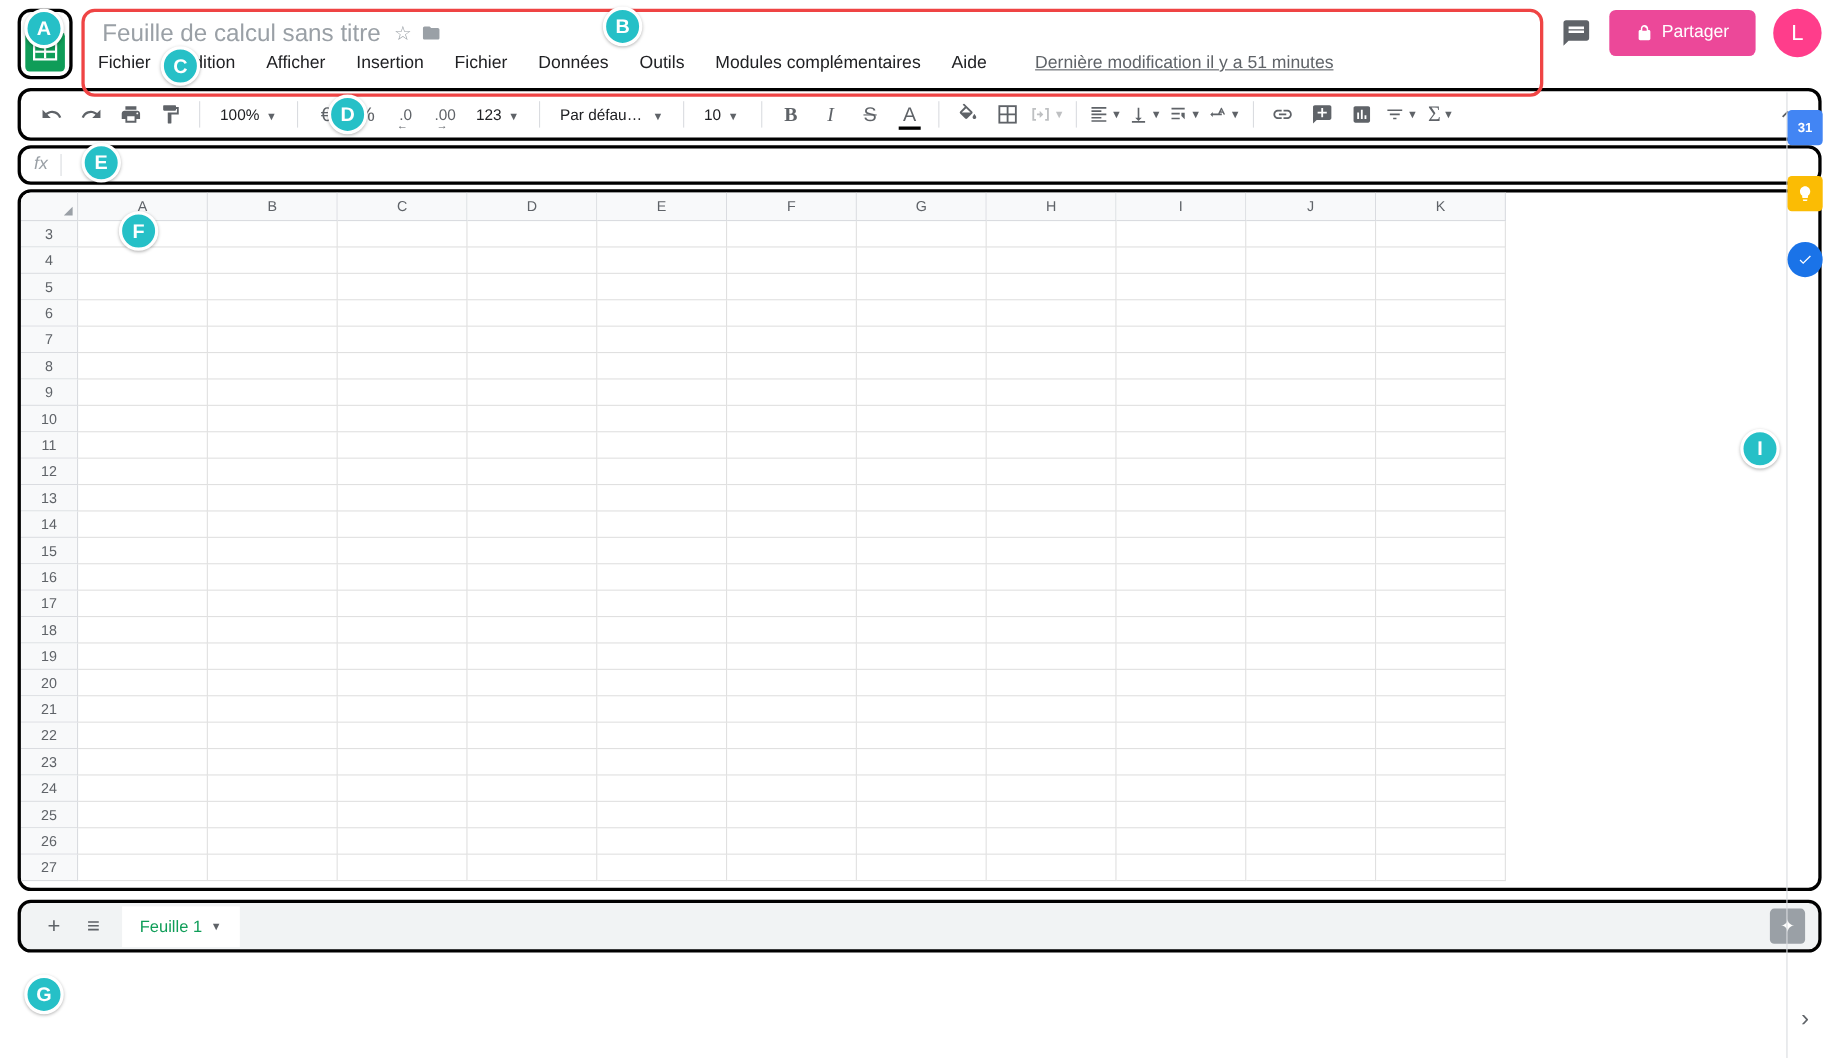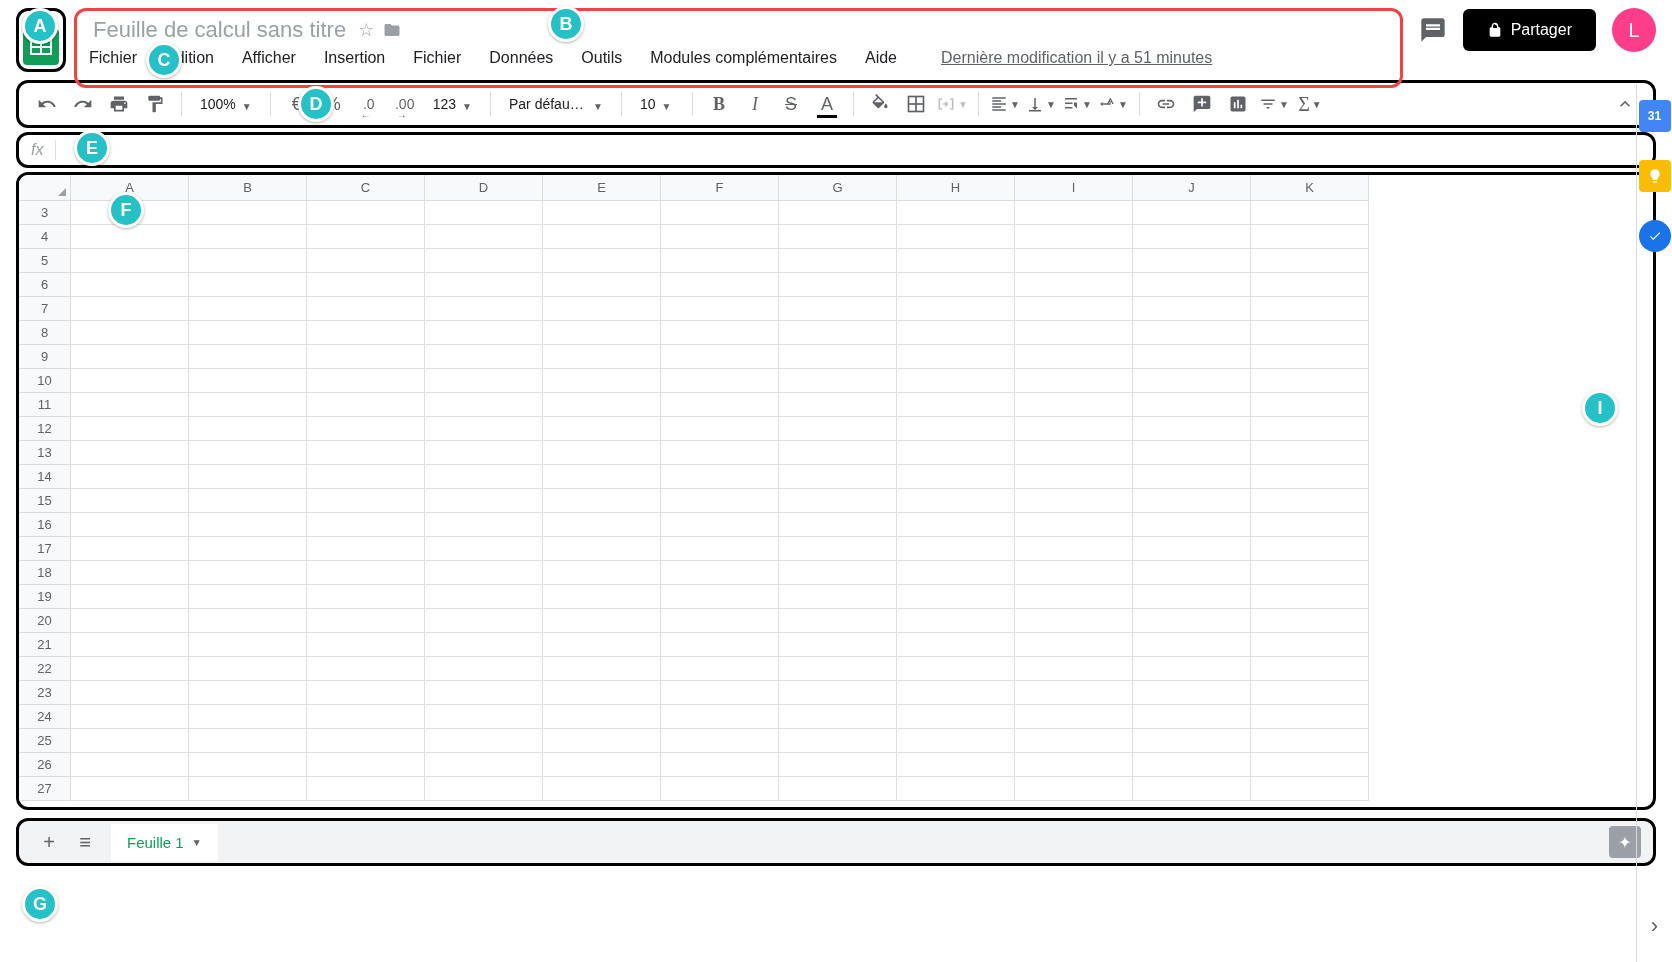--- a/index.html
+++ b/index.html
@@ -15,21 +15,21 @@
 
 .title-area { flex: 1; margin-left: 8px; border: 3px solid #ef4444; border-radius: 12px; height: 80px; padding: 4px 12px; position: relative; }
 .doc-title { font-size: 22px; color: #9aa0a6; padding: 2px 4px; display: inline-block; }
 .star-icon, .folder-icon { color: #9aa0a6; font-size: 18px; margin-left: 8px; cursor:pointer; }
 .menubar { display: flex; gap: 28px; margin-top: 4px; font-size: 16px; }
 .menu-item { cursor: pointer; color: #202124; }
 .last-mod { color: #5f6368; text-decoration: underline; margin-left: 16px; cursor:pointer; }
 
 .header-right { display: flex; align-items: center; gap: 16px; margin-left: 16px; }
 .comment-icon { width: 28px; height: 28px; color: #5f6368; cursor:pointer; }
-.share-btn { background: #000000; color: #fff; border: none; border-radius: 6px; padding: 12px 24px; font-size: 16px; font-weight: 500; display: flex; align-items: center; gap: 8px; cursor:pointer; }
+.share-btn { background: #ec4899; color: #fff; border: none; border-radius: 6px; padding: 12px 24px; font-size: 16px; font-weight: 500; display: flex; align-items: center; gap: 8px; cursor:pointer; }
 .avatar { width: 44px; height: 44px; border-radius: 50%; background: #ff3d8b; color: #fff; display: flex; align-items: center; justify-content: center; font-size: 20px; cursor:pointer; }
 
 
 .toolbar-wrap { margin: 4px 16px 0 16px; border: 3px solid #000; border-radius: 12px; padding: 6px 12px; display: flex; align-items: center; gap: 4px; height: 48px; }
 .tbtn { background: none; border: none; width: 32px; height: 32px; display:flex; align-items:center; justify-content:center; cursor:pointer; color:#5f6368; font-size:18px; }
 .tsep { width: 1px; height: 24px; background: #dadce0; margin: 0 6px; }
 .zoom-sel, .font-sel, .size-sel { border: none; background: none; cursor: pointer; font-size: 14px; color:#202124; padding: 4px 8px; display:flex; align-items:flex-end; gap:6px; }
 .dropdown-arrow { font-size: 10px; color:#5f6368; }
 .collapse-btn { margin-left: auto; }
 .text-color-btn { position: relative; }
@@ -51,21 +51,21 @@
 .cell { border-right: 1px solid #e0e0e0; border-bottom: 1px solid #e0e0e0; height: 24px; cursor:cell; }
 
 
 .tabs-wrap { margin: 8px 16px 0 16px; border: 3px solid #000; border-radius: 12px; height: 48px; display: flex; align-items: center; padding: 0 12px; background:#f1f3f4; }
 .tab-btn { background: none; border: none; width: 36px; height: 36px; cursor:pointer; color:#5f6368; font-size:20px; display:flex; align-items:center; justify-content:center;}
 .sheet-tab { background: #fff; padding: 10px 16px; color: #0f9d58; font-weight: 500; font-size: 15px; display:flex; align-items:center; gap:8px; cursor:pointer; margin-left:8px; }
 .explore-btn { margin-left: auto; width:32px; height:32px; background:#9aa0a6; border-radius:4px; display:flex; align-items:center; justify-content:center; cursor:pointer; }
 .explore-star { color:#fff; font-size:16px; }
 
 
-.side-panel { position: absolute; right: 0; top: 84px; bottom: 0; width: 36px; border-left: 1px solid #dadce0; display: flex; flex-direction: column; align-items: center; padding-top: 16px; gap: 28px; }
+.side-panel { position: absolute; right: 0; top: 84px; bottom: 0; width: 48px; border-left: 1px solid #dadce0; display: flex; flex-direction: column; padding-top: 16px; gap: 28px; }
 .side-icon { width: 32px; height: 32px; border-radius: 4px; display:flex; align-items:center; justify-content:center; cursor:pointer; font-size:12px; color:#fff; font-weight:bold; }
 .cal-icon { background:#4285f4; }
 .keep-icon { background:#fbbc04; }
 .tasks-icon { background:#1a73e8; border-radius:50%; }
 .side-expand { margin-top:auto; margin-bottom:20px; width:32px; height:32px; display:flex; align-items:center; justify-content:center; cursor:pointer; color:#5f6368; font-size:22px;}
 
 
 .marker { position: absolute; width: 36px; height: 36px; background: #26c0c7; border-radius: 50%; border: 3px solid #fff; display: flex; align-items: center; justify-content: center; color: #fff; font-weight: bold; font-size: 18px; z-index: 100; box-shadow: 0 1px 3px rgba(0,0,0,0.3); }
 
 svg { display:block; }

